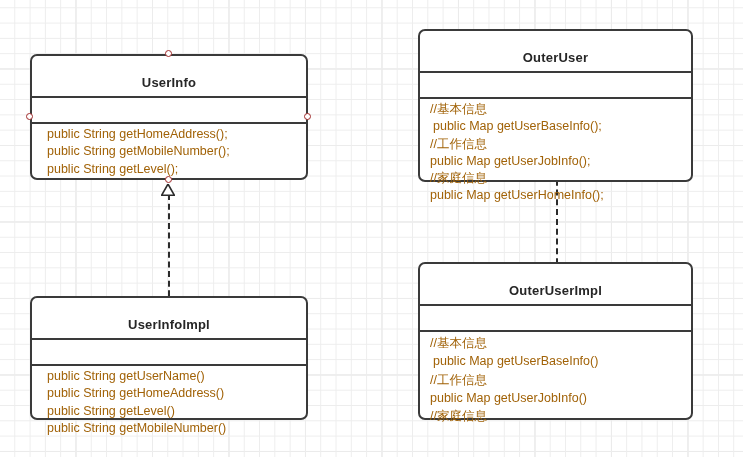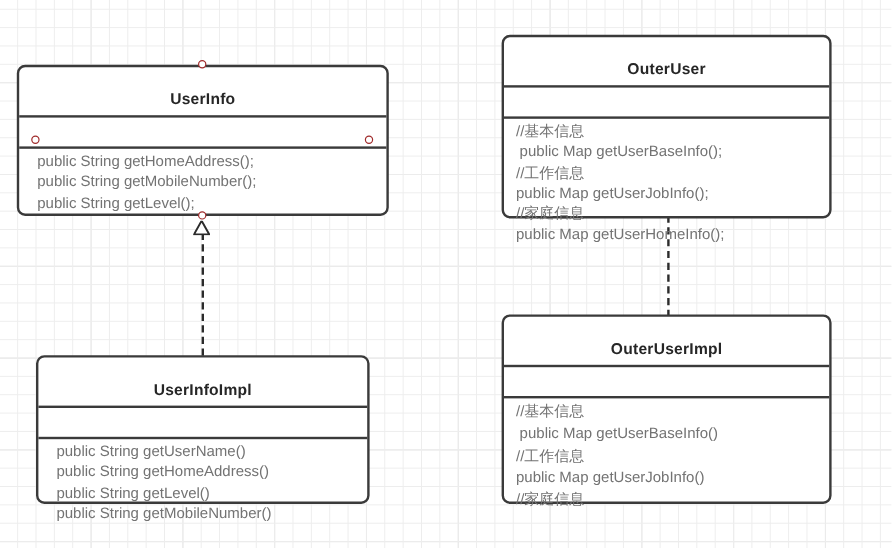--- a/index.html
+++ b/index.html
@@ -53,21 +53,21 @@
   .uml-attrs {
     box-sizing: border-box;
     height: 26px;
     border-bottom: 2px solid #3a3a3a;
   }
   .uml-methods {
     box-sizing: border-box;
     padding: 2px 0 0 12px;
     font-size: 12.5px;
     line-height: 17.3px;
-    color: #737373;
+    color: #a16207;
     white-space: nowrap;
     overflow: visible;
   }
   .uml-methods .row { display: block; }
   .uml-methods .row.indent { padding-left: 3px; }
 
   
   .conn {
     position: absolute;
     z-index: 2;
@@ -112,21 +112,21 @@
     </svg>
   </div>
 
   <div class="conn" style="left:556px; top:150px; height:112px;">
     <div class="stem" style="height:114px; top:10px;"></div>
     <svg class="tri-outline" viewBox="0 0 14 12" width="14" height="12" style="top:0;">
       <polygon points="7,0 13.4,11.4 0.6,11.4" fill="#ffffff" stroke="#2b2b2b" stroke-width="1.6"></polygon>
     </svg>
   </div>
 
-  <div class="uml-box" style="left:14px; top:54px; width:310px; height:126px;">
+  <div class="uml-box" style="left:30px; top:54px; width:278px; height:126px;">
     <div class="uml-title">UserInfo</div>
     <div class="uml-attrs"></div>
     <div class="uml-methods">
       <span class="row indent">public String getHomeAddress();</span>
       <span class="row indent">public String getMobileNumber();</span>
       <span class="row indent">public String getLevel();</span>
     </div>
   </div>
   <div class="handle" style="left:165px; top:50px;"></div>
   <div class="handle" style="left:26px; top:113px;"></div>

